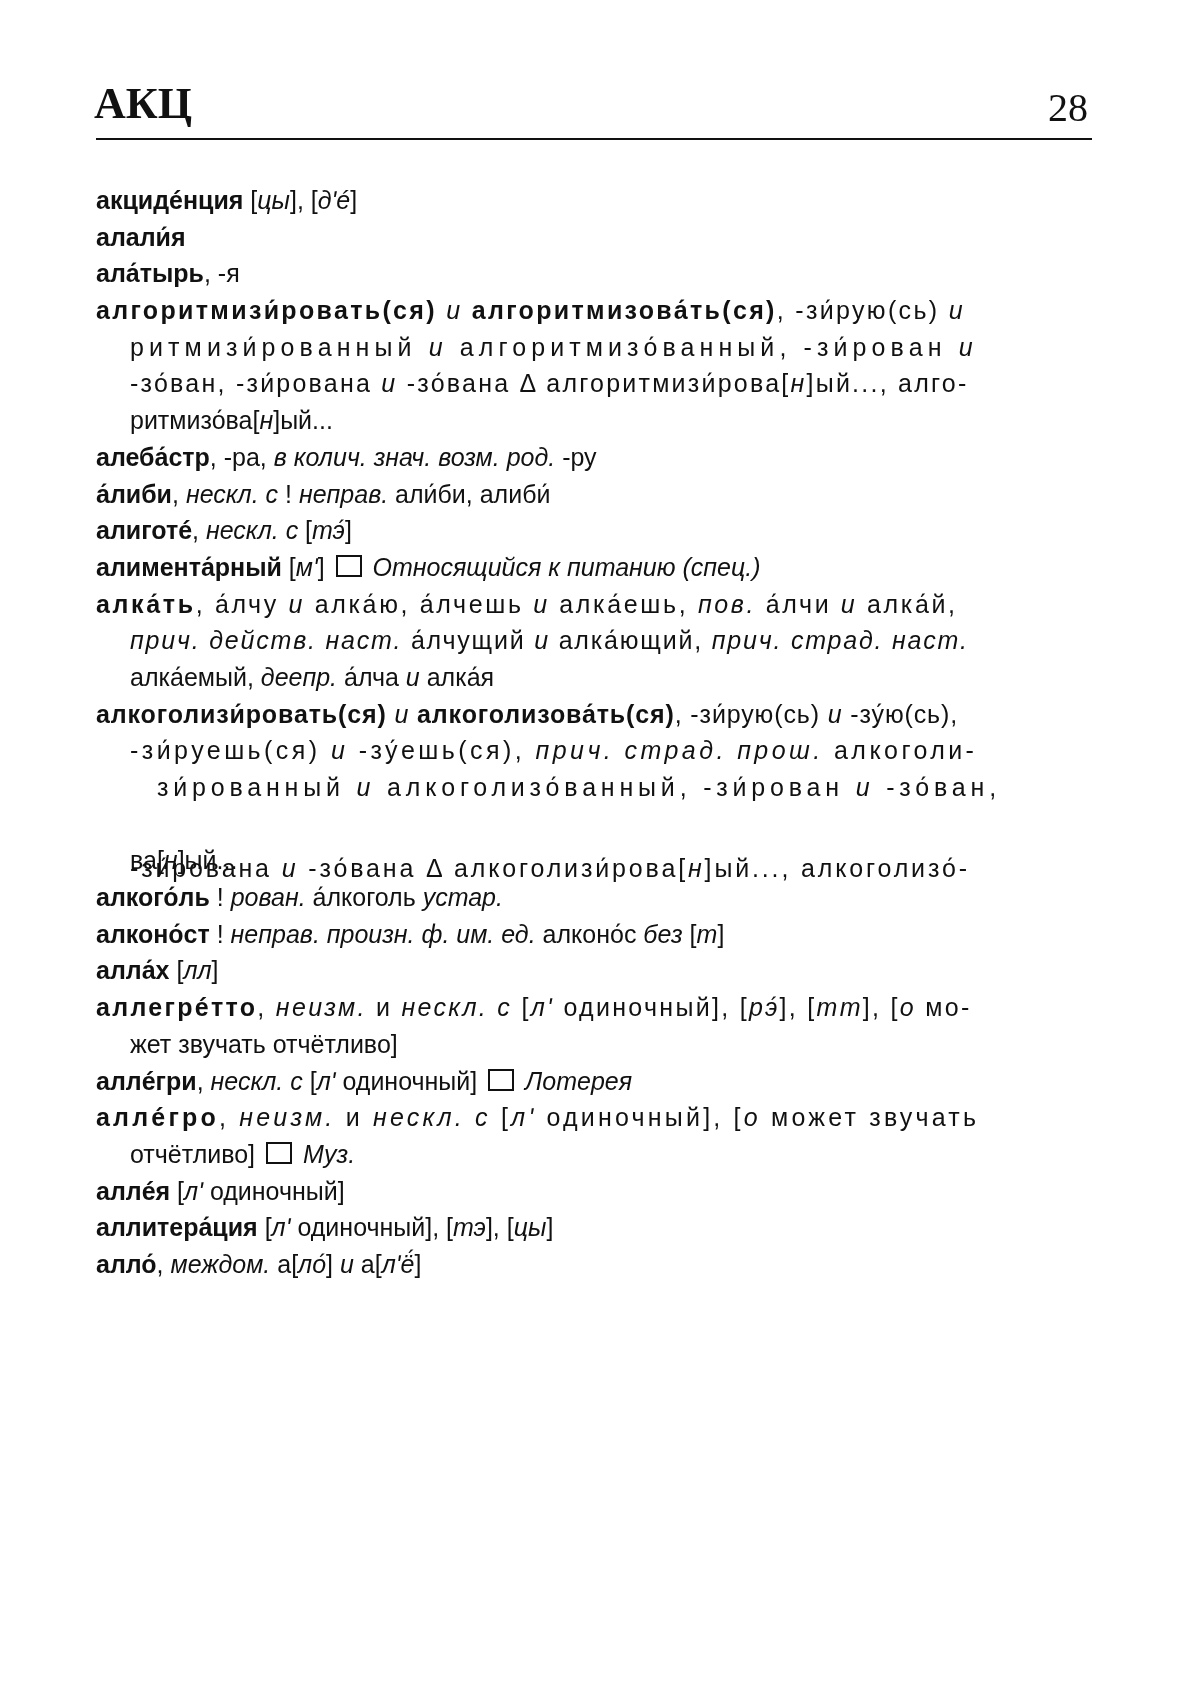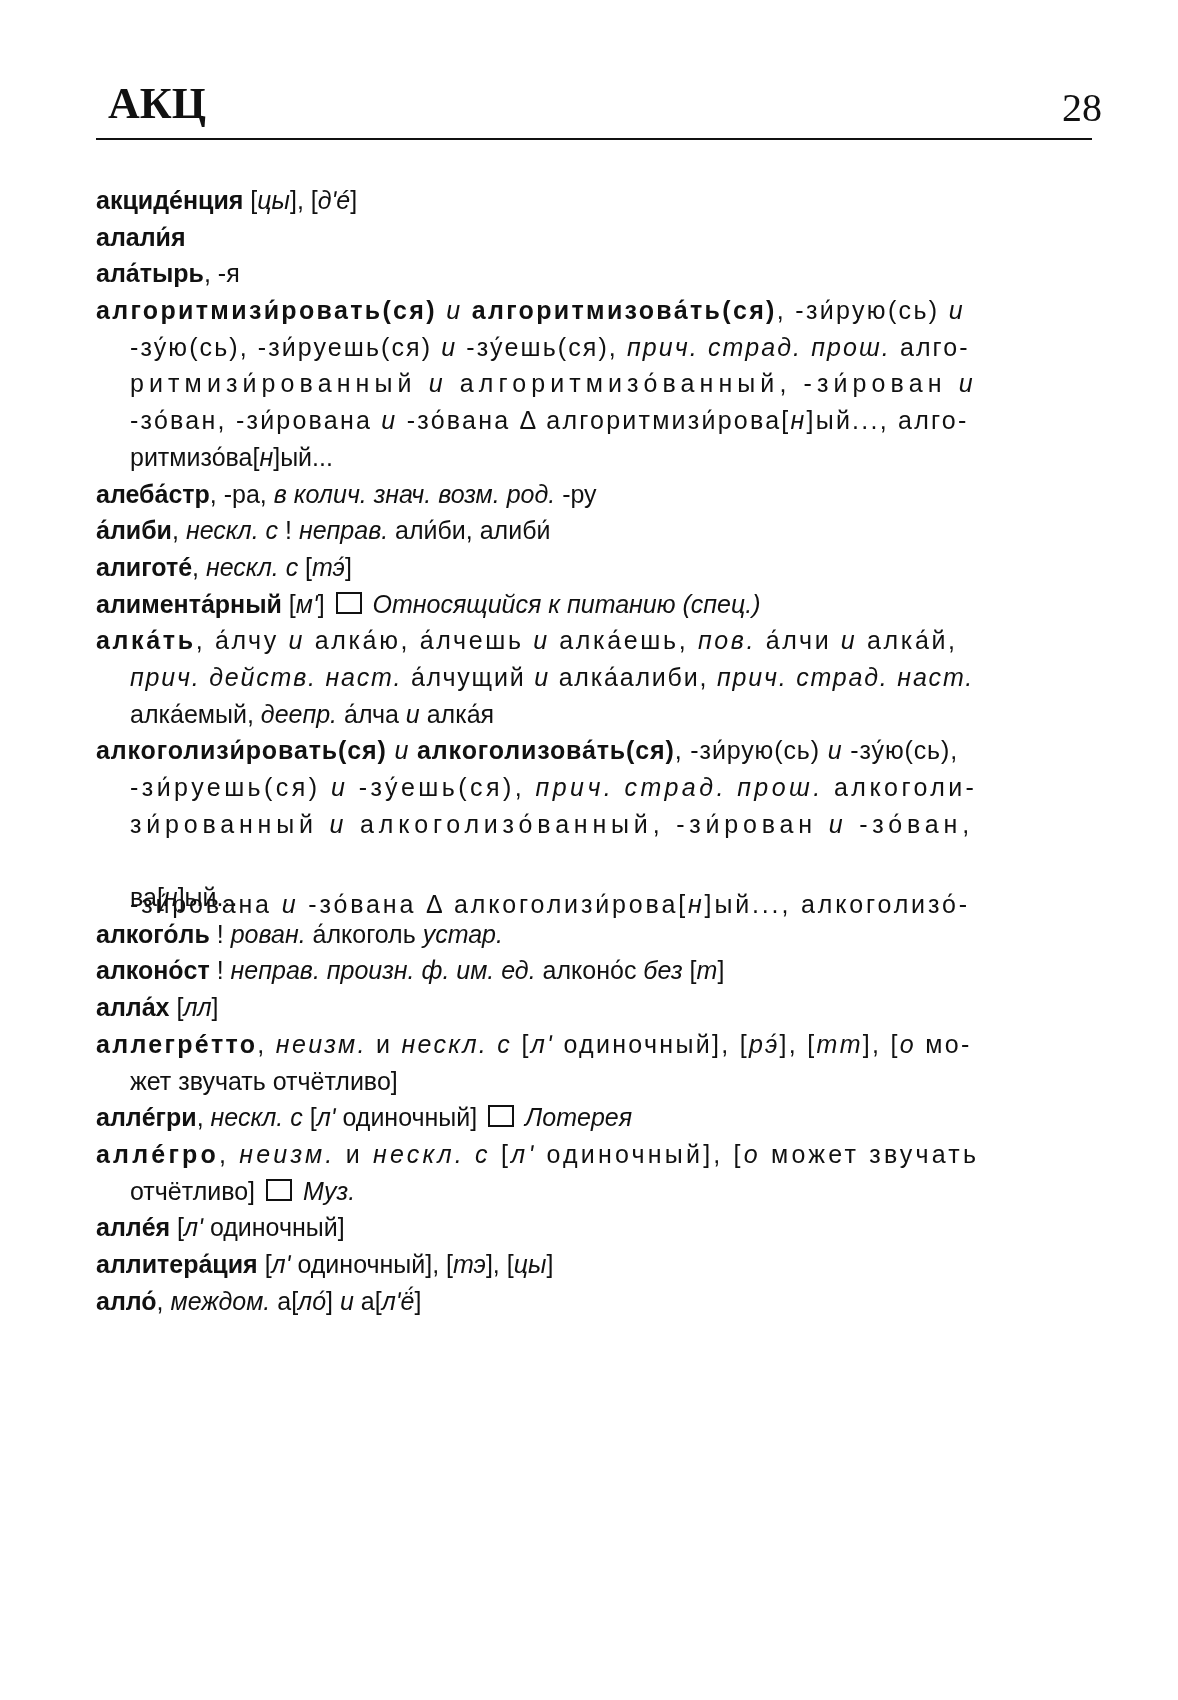--- a/index.html
+++ b/index.html
@@ -1,18 +1,18 @@
 <!DOCTYPE html>
 <html><head>
 <meta charset="utf-8">
 <style>
   html, body { margin: 0; padding: 0; background: #ffffff; }
   body { width: 1178px; height: 1700px; position: relative; overflow: hidden;
          font-family: "Liberation Serif", "DejaVu Serif", serif; color: #111; }
-  .header { position: absolute; left: 108px; top: 78px; width: 994px; height: 64px; }
+  .header { position: absolute; left: 94px; top: 78px; width: 994px; height: 64px; }
   .header-word { position: absolute; left: 0; top: 0; font-family: "Liberation Serif", serif;
                  font-weight: bold; font-size: 44px; letter-spacing: 0px; }
   .page-num { position: absolute; right: 0; top: 6px; font-size: 40px; }
   .rule { position: absolute; left: 96px; top: 138px; width: 996px; height: 2px; background: #111; }
   .body { position: absolute; left: 96px; top: 182px; width: 994px; }
   .line { height: 36.7px; line-height: 36.7px; font-size: 25px; white-space: nowrap;
           font-family: Liberation Sans, sans-serif; }
   .line.cont { padding-left: 34px; }
   .line.just { text-align: justify; text-align-last: justify; }
   .hw { font-weight: bold; }
@@ -35,46 +35,45 @@
       <div class="line"><span class="cond"><span class="hw">акцидéнция</span><span> [</span><span class="it">цы</span><span>], [</span><span class="it">дʹé</span><span>]</span></span></div>
     </div>
     <div>
       <div class="line"><span class="cond"><span class="hw">алали́я</span></span></div>
     </div>
     <div>
       <div class="line"><span class="cond"><span class="hw">ала́тырь</span><span>, -я</span></span></div>
     </div>
     <div>
       <div class="line just"><span class="cond" style="letter-spacing: 2.33333px;"><span class="hw">алгоритмизи́ровать(ся)</span><span class="it"> и </span><span class="hw">алгоритмизова́ть(ся)</span><span>, -зи́рую(сь) </span><span class="it">и</span></span></div>
-      <div class="line cont just"><span class="cond" style="letter-spacing: 2.09375px;"><span>-зу́ю(сь), -зи́руешь(ся) </span><span class="it">и</span><span> -зу́ешь(ся), </span><span class="it">прич. страд. прош.</span><span> алго-</span></span></div>
       <div class="line cont just"><span class="cond" style="letter-spacing: 5.1px;"><span>ритмизи́рованный </span><span class="it">и</span><span> алгоритмизо́ванный, -зи́рован </span><span class="it">и</span></span></div>
       <div class="line cont just"><span class="cond" style="letter-spacing: 2.23438px;"><span>-зо́ван, -зи́рована </span><span class="it">и</span><span> -зо́вана Δ алгоритмизи́рова[</span><span class="it">н</span><span>]ый..., алго-</span></span></div>
       <div class="line cont"><span class="cond"><span>ритмизо́ва[</span><span class="it">н</span><span>]ый...</span></span></div>
     </div>
     <div>
       <div class="line"><span class="cond"><span class="hw">алеба́стр</span><span>, -ра, </span><span class="it">в колич. знач. возм. род.</span><span> -ру</span></span></div>
     </div>
     <div>
       <div class="line"><span class="cond"><span class="hw">а́либи</span><span>, </span><span class="it">нескл. с</span><span> ! </span><span class="it">неправ.</span><span> али́би, алиби́</span></span></div>
     </div>
     <div>
       <div class="line"><span class="cond"><span class="hw">алиготé</span><span>, </span><span class="it">нескл. с</span><span> [</span><span class="it">тэ́</span><span>]</span></span></div>
     </div>
     <div>
       <div class="line"><span class="cond"><span class="hw">алимента́рный</span><span> [</span><span class="it">мʹ</span><span>] </span><span class="box"></span><span class="it"> Относящийся к питанию (спец.)</span></span></div>
     </div>
     <div>
       <div class="line just"><span class="cond" style="letter-spacing: 2.64615px;"><span class="hw">алка́ть</span><span>, а́лчу </span><span class="it">и</span><span> алка́ю, а́лчешь </span><span class="it">и</span><span> алка́ешь, </span><span class="it">пов.</span><span> а́лчи </span><span class="it">и</span><span> алка́й,</span></span></div>
-      <div class="line cont just"><span class="cond" style="letter-spacing: 1.8px;"><span class="it">прич. действ. наст.</span><span> а́лчущий </span><span class="it">и</span><span> алка́алиби, </span><span class="it">прич. страд. наст.</span></span></div>
+      <div class="line cont just"><span class="cond" style="letter-spacing: 1.8px;"><span class="it">прич. действ. наст.</span><span> а́лчущий </span><span class="it">и</span><span> алка́ющий, </span><span class="it">прич. страд. наст.</span></span></div>
       <div class="line cont"><span class="cond"><span>алка́емый, </span><span class="it">деепр.</span><span> а́лча </span><span class="it">и</span><span> алка́я</span></span></div>
     </div>
     <div>
       <div class="line just"><span class="cond" style="letter-spacing: 0.869565px;"><span class="hw">алкоголизи́ровать(ся)</span><span class="it"> и </span><span class="hw">алкоголизова́ть(ся)</span><span>, -зи́рую(сь) </span><span class="it">и</span><span> -зу́ю(сь),</span></span></div>
       <div class="line cont just"><span class="cond" style="letter-spacing: 3.4386px;"><span>-зи́руешь(ся) </span><span class="it">и</span><span> -зу́ешь(ся), </span><span class="it">прич. страд. прош.</span><span> алкоголи-</span></span></div>
-      <div class="line cont just"><span class="cond" style="letter-spacing: 4.81132px;"><span>зи́рованный </span><span class="it">и</span><span> алкоголизо́ванный, -зи́рован </span><span class="it">и</span><span> -зо́ван,</span></span></div>
+      <div class="line cont just"><span class="cond" style="letter-spacing: 4.81132px; margin-left: 27px;"><span>зи́рованный </span><span class="it">и</span><span> алкоголизо́ванный, -зи́рован </span><span class="it">и</span><span> -зо́ван,</span></span></div>
       <div class="line cont just"><span class="cond" style="letter-spacing: 2.85246px; margin-top: 44px;"><span>-зи́рована </span><span class="it">и</span><span> -зо́вана Δ алкоголизи́рова[</span><span class="it">н</span><span>]ый..., алкоголизо́-</span></span></div>
       <div class="line cont"><span class="cond"><span>ва[</span><span class="it">н</span><span>]ый...</span></span></div>
     </div>
     <div>
       <div class="line"><span class="cond"><span class="hw">алкого́ль</span><span> ! </span><span class="it">рован.</span><span> а́лкоголь </span><span class="it">устар.</span></span></div>
     </div>
     <div>
       <div class="line"><span class="cond"><span class="hw">алконо́ст</span><span> ! </span><span class="it">неправ. произн. ф. им. ед.</span><span> алконо́с </span><span class="it">без</span><span> [</span><span class="it">т</span><span>]</span></span></div>
     </div>
     <div>

